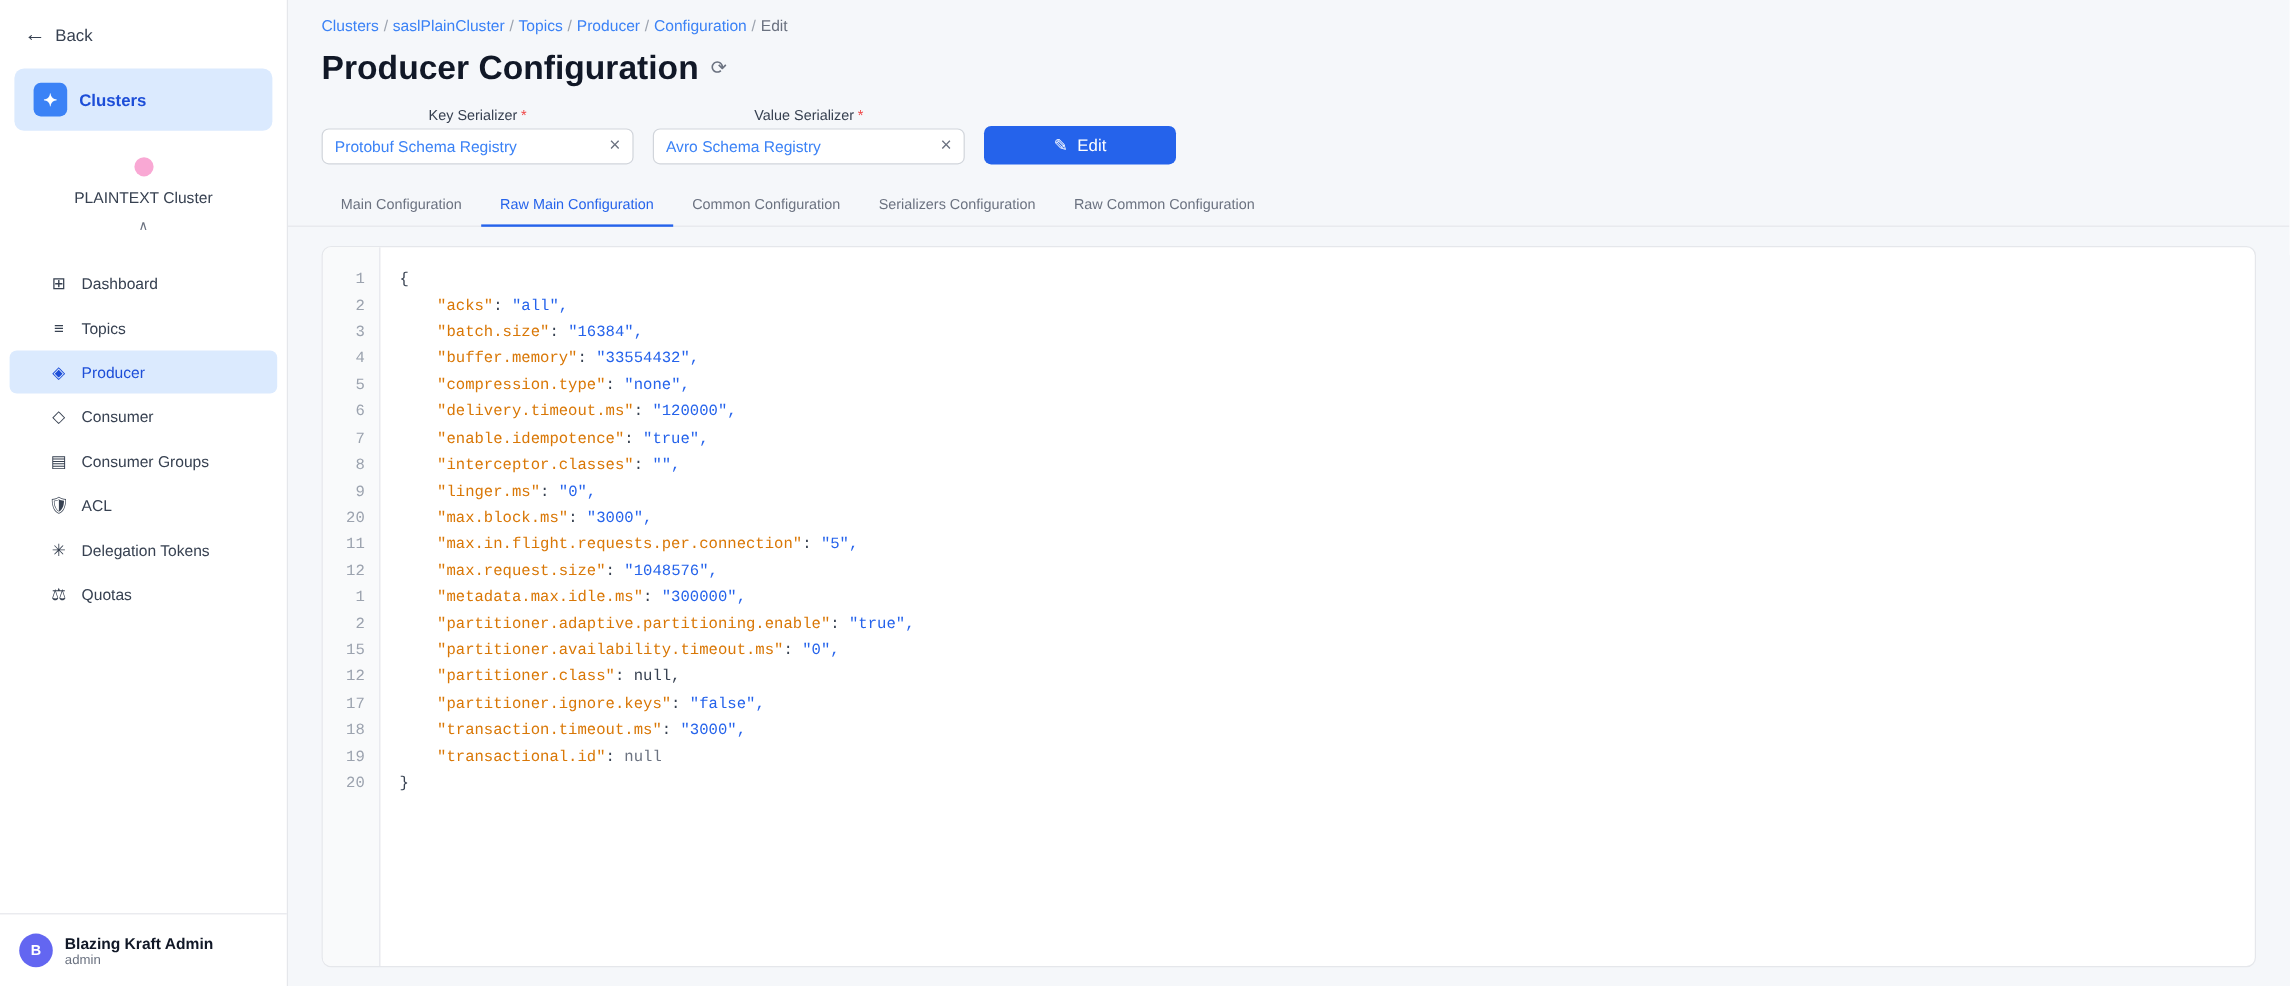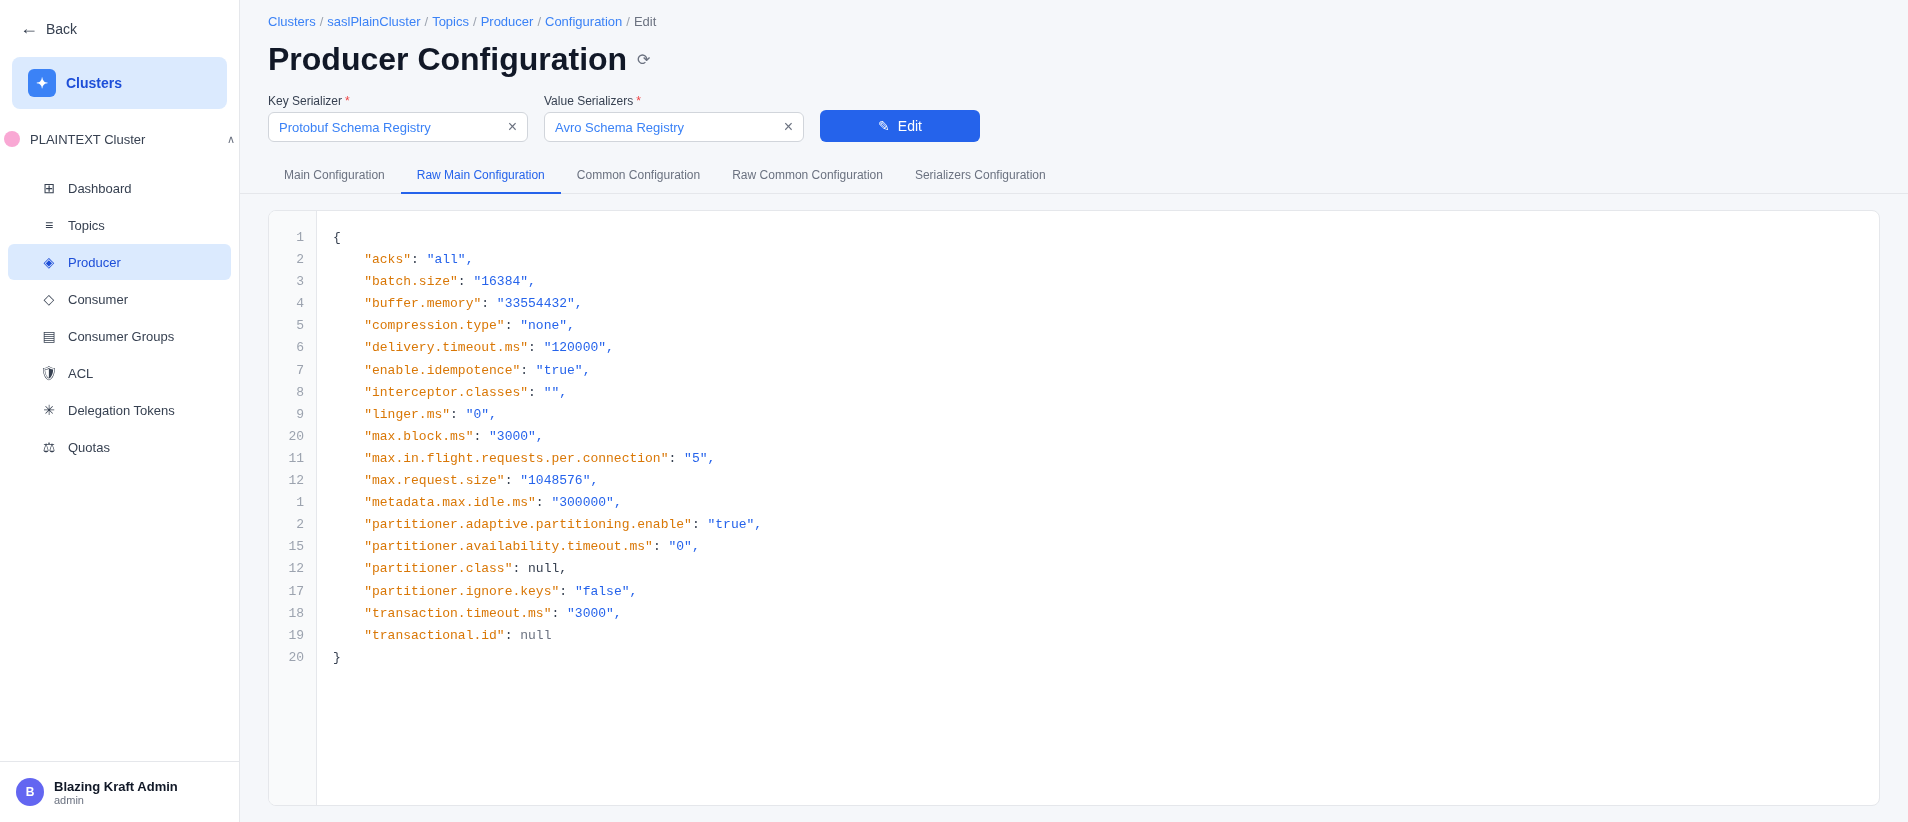--- a/index.html
+++ b/index.html
@@ -6,21 +6,21 @@
     body { font-family: -apple-system, BlinkMacSystemFont, 'Segoe UI', sans-serif; background: #f5f7fa; display: flex; height: 822px; overflow: hidden; font-size: 14px; }
 
     
     .sidebar { width: 240px; background: #fff; border-right: 1px solid #e5e7eb; display: flex; flex-direction: column; flex-shrink: 0; }
     .sidebar-back { display: flex; align-items: center; gap: 8px; padding: 18px 20px; cursor: pointer; color: #374151; font-size: 14px; }
     .back-arrow { font-size: 18px; }
     .clusters-item { display: flex; align-items: center; gap: 10px; padding: 12px 16px; background: #dbeafe; border-radius: 8px; margin: 0 12px 8px; cursor: pointer; color: #1d4ed8; font-weight: 600; }
     .clusters-icon { width: 28px; height: 28px; background: #3b82f6; border-radius: 6px; display: flex; align-items: center; justify-content: center; color: white; font-size: 14px; }
 
     .cluster-group { padding: 4px 0; }
-    .cluster-header { display: flex; align-items: center; gap: 10px; padding: 10px 4px; cursor: pointer; color: #374151; font-size: 13px; }
+    .cluster-header { display: flex; align-items: center; gap: 10px; padding: 10px 4px; cursor: pointer; color: #374151; font-size: 13px; flex-direction: column; }
     .cluster-dot { width: 16px; height: 16px; border-radius: 50%; flex-shrink: 0; }
     .cluster-dot.pink { background: #f9a8d4; }
     .cluster-dot.red { background: #ef4444; }
     .cluster-name { font-weight: 500; flex: 1; }
     .chevron { font-size: 11px; color: #6b7280; }
 
     .nav-items { padding: 4px 0; }
     .nav-item { display: flex; align-items: center; gap: 10px; padding: 9px 16px 9px 32px; cursor: pointer; color: #374151; font-size: 13px; border-radius: 6px; margin: 1px 8px; }
     .nav-item.active { background: #dbeafe; color: #1d4ed8; font-weight: 500; }
     .nav-icon { width: 18px; height: 18px; display: flex; align-items: center; justify-content: center; font-size: 14px; flex-shrink: 0; }
@@ -34,27 +34,27 @@
     .main { flex: 1; display: flex; flex-direction: column; overflow: hidden; }
 
     
     .breadcrumb { padding: 14px 28px 8px; display: flex; align-items: center; gap: 4px; font-size: 13px; color: #3b82f6; }
     .breadcrumb-sep { color: #9ca3af; }
     .breadcrumb-item { cursor: pointer; }
     .breadcrumb-current { color: #6b7280; cursor: default; }
 
     
     .page-header { padding: 4px 28px 16px; display: flex; align-items: center; gap: 10px; }
-    .page-title { font-size: 32px; font-weight: 700; color: #111827; }
+    .page-title { font-size: 28px; font-weight: 700; color: #111827; }
     .refresh-icon { color: #6b7280; font-size: 16px; cursor: pointer; }
 
     
     .config-controls { padding: 0 28px 16px; display: flex; align-items: flex-end; gap: 16px; }
     .field-group { display: flex; flex-direction: column; gap: 4px; }
-    .field-label { font-size: 12px; color: #374151; font-weight: 500; display: flex; align-items: center; gap: 3px; }
+    .field-label { font-size: 12px; color: #374151; font-weight: 500; display: flex; align-items: center; gap: 3px; justify-content: center; }
     .required { color: #ef4444; }
     .field-input { display: flex; align-items: center; background: #fff; border: 1px solid #d1d5db; border-radius: 6px; padding: 6px 10px; gap: 8px; min-width: 260px; }
     .field-input span { flex: 1; font-size: 13px; color: #3b82f6; }
     .clear-btn { background: none; border: none; cursor: pointer; color: #6b7280; font-size: 16px; line-height: 1; }
     .edit-btn { background: #2563eb; color: white; border: none; border-radius: 6px; padding: 8px 28px; font-size: 14px; font-weight: 500; cursor: pointer; display: flex; align-items: center; gap: 8px; min-width: 160px; justify-content: center; }
 
     
     .tabs { padding: 0 28px; border-bottom: 1px solid #e5e7eb; display: flex; gap: 0; }
     .tab { padding: 10px 16px; font-size: 12px; color: #6b7280; cursor: pointer; border-bottom: 2px solid transparent; margin-bottom: -1px; white-space: nowrap; }
     .tab.active { color: #2563eb; border-bottom-color: #2563eb; font-weight: 500; }
@@ -163,41 +163,41 @@
         <span class="required">*</span>
       </div>
       <div class="field-input">
         <span>Protobuf Schema Registry</span>
         <button class="clear-btn">×</button>
       </div>
     </div>
 
     <div class="field-group">
       <div class="field-label">
-        <span>Value Serializers</span>
+        <span>Value Serializer</span>
         <span class="required">*</span>
       </div>
       <div class="field-input">
         <span>Avro Schema Registry</span>
         <button class="clear-btn">×</button>
       </div>
     </div>
 
     <button class="edit-btn">
       <span>✎</span>
       <span>Edit</span>
     </button>
   </div>
 
   <div class="tabs">
     <div class="tab">Main Configuration</div>
     <div class="tab active">Raw Main Configuration</div>
     <div class="tab">Common Configuration</div>
+    <div class="tab">Serializers Configuration</div>
     <div class="tab">Raw Common Configuration</div>
-    <div class="tab">Serializers Configuration</div>
   </div>
 
   <div class="editor-container">
     <div class="line-numbers" id="line-numbers">
         <div>1</div>
         <div>2</div>
         <div>3</div>
         <div>4</div>
         <div>5</div>
         <div>6</div>

